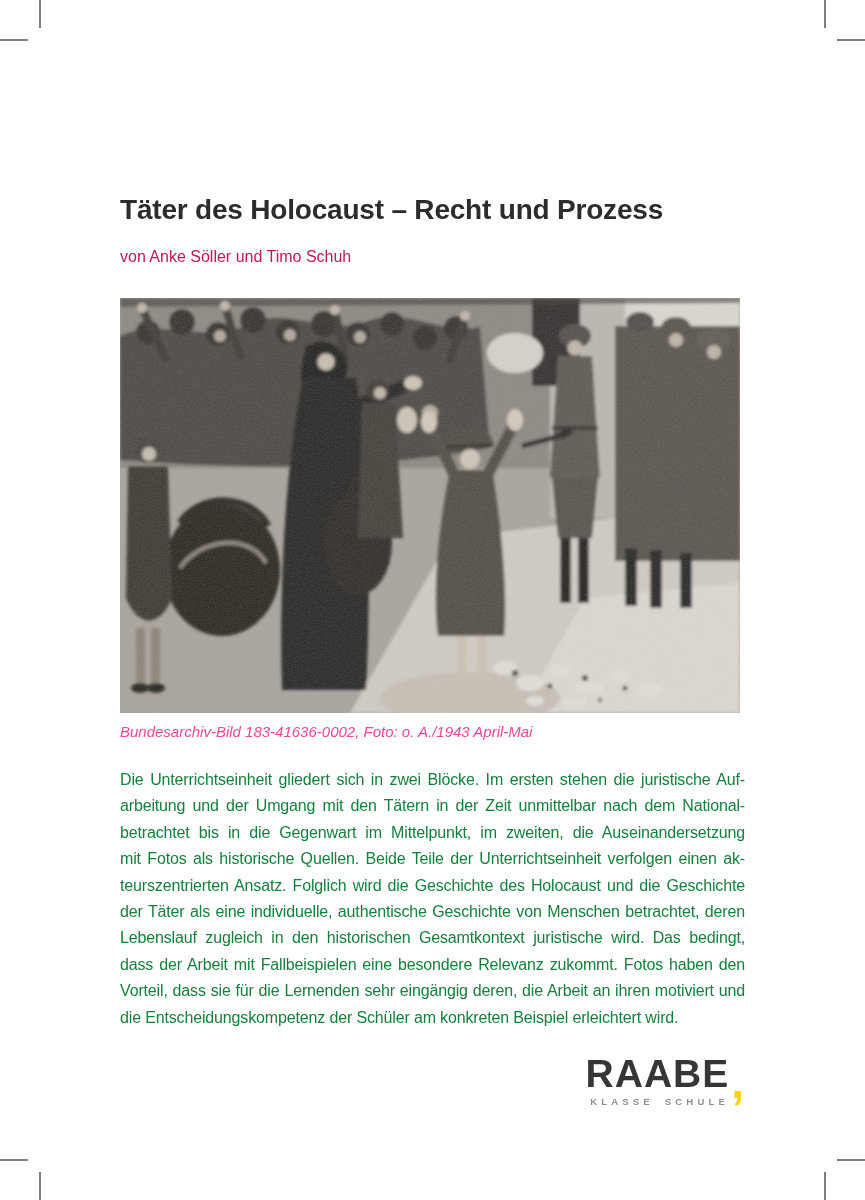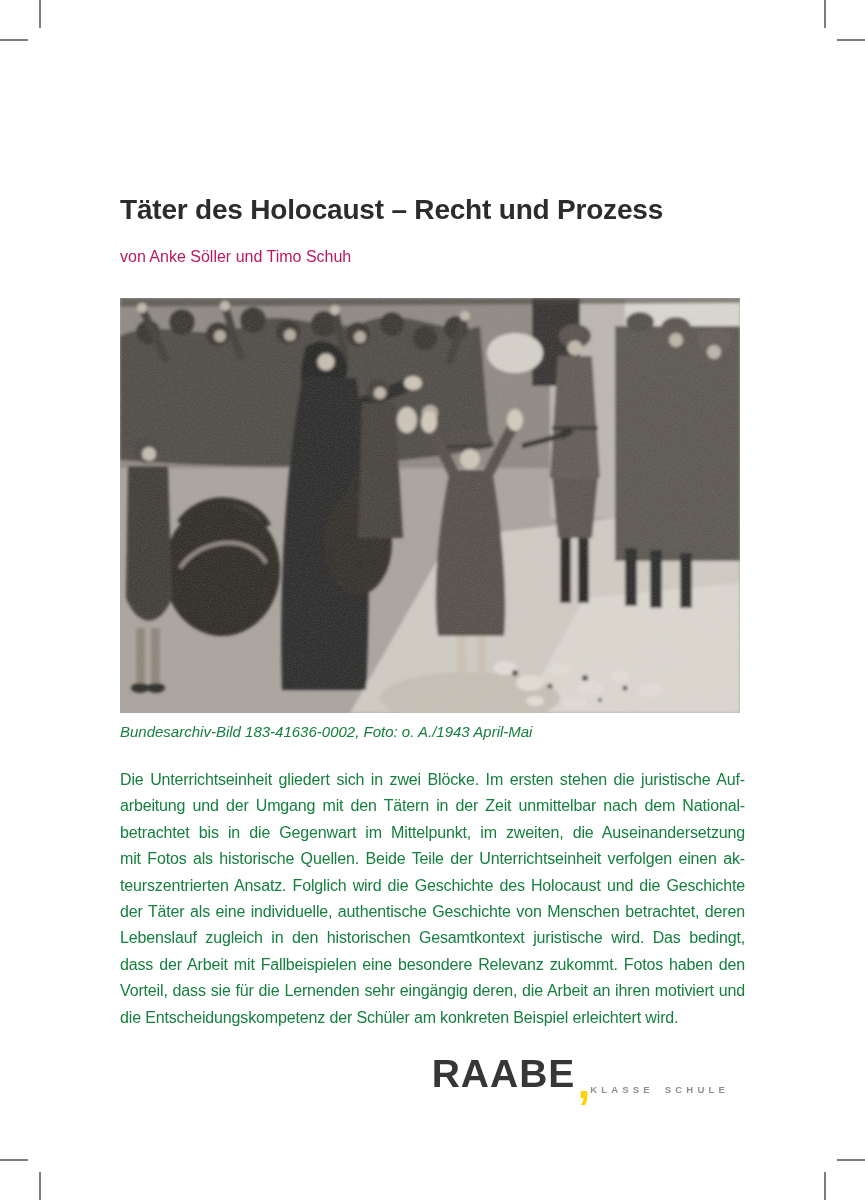--- a/index.html
+++ b/index.html
@@ -17,32 +17,32 @@
     font-size:28px; line-height:32px; font-weight:700; color:#2d2c2b;
     letter-spacing:-0.2px;
   }
   .byline {
     position:absolute; left:120px; top:247px; width:630px; margin:0;
     font-size:16px; line-height:20px; color:#be185d;
   }
   figure.photo { position:absolute; left:120px; top:298px; margin:0; width:620px; }
   figure.photo svg { display:block; width:620px; height:415px; background:#aaa49d; }
   figcaption.caption {
-    margin:9px 0 0 0; font-size:15px; line-height:19px; font-style:italic; color:#15803d;
+    margin:9px 0 0 0; font-size:15px; line-height:19px; font-style:italic; color:#ec4899;
   }
   .body-text {
     position:absolute; left:120px; top:767px; width:625px;
     font-size:16px; line-height:26.4px; letter-spacing:-0.15px; color:#15803d;
   }
   .bodyline { text-align:justify; text-align-last:justify; }
   .bodyline:last-child { text-align-last:left; }
 
   .logo {
     position:absolute; right:121px; top:1053px;
-    display:flex; flex-direction:row; align-items:flex-end;
+    display:flex; flex-direction:column; align-items:flex-end;
   }
   .logo-row { display:flex; align-items:flex-start; }
   .logo-brand {
     font-size:39px; line-height:42px; font-weight:700; color:#373635;
     letter-spacing:1px;
   }
   .logo-comma {
     font-size:46px; line-height:30px; font-weight:700; color:#ffd205;
     transform:translateY(14px); margin-left:2px;
   }

